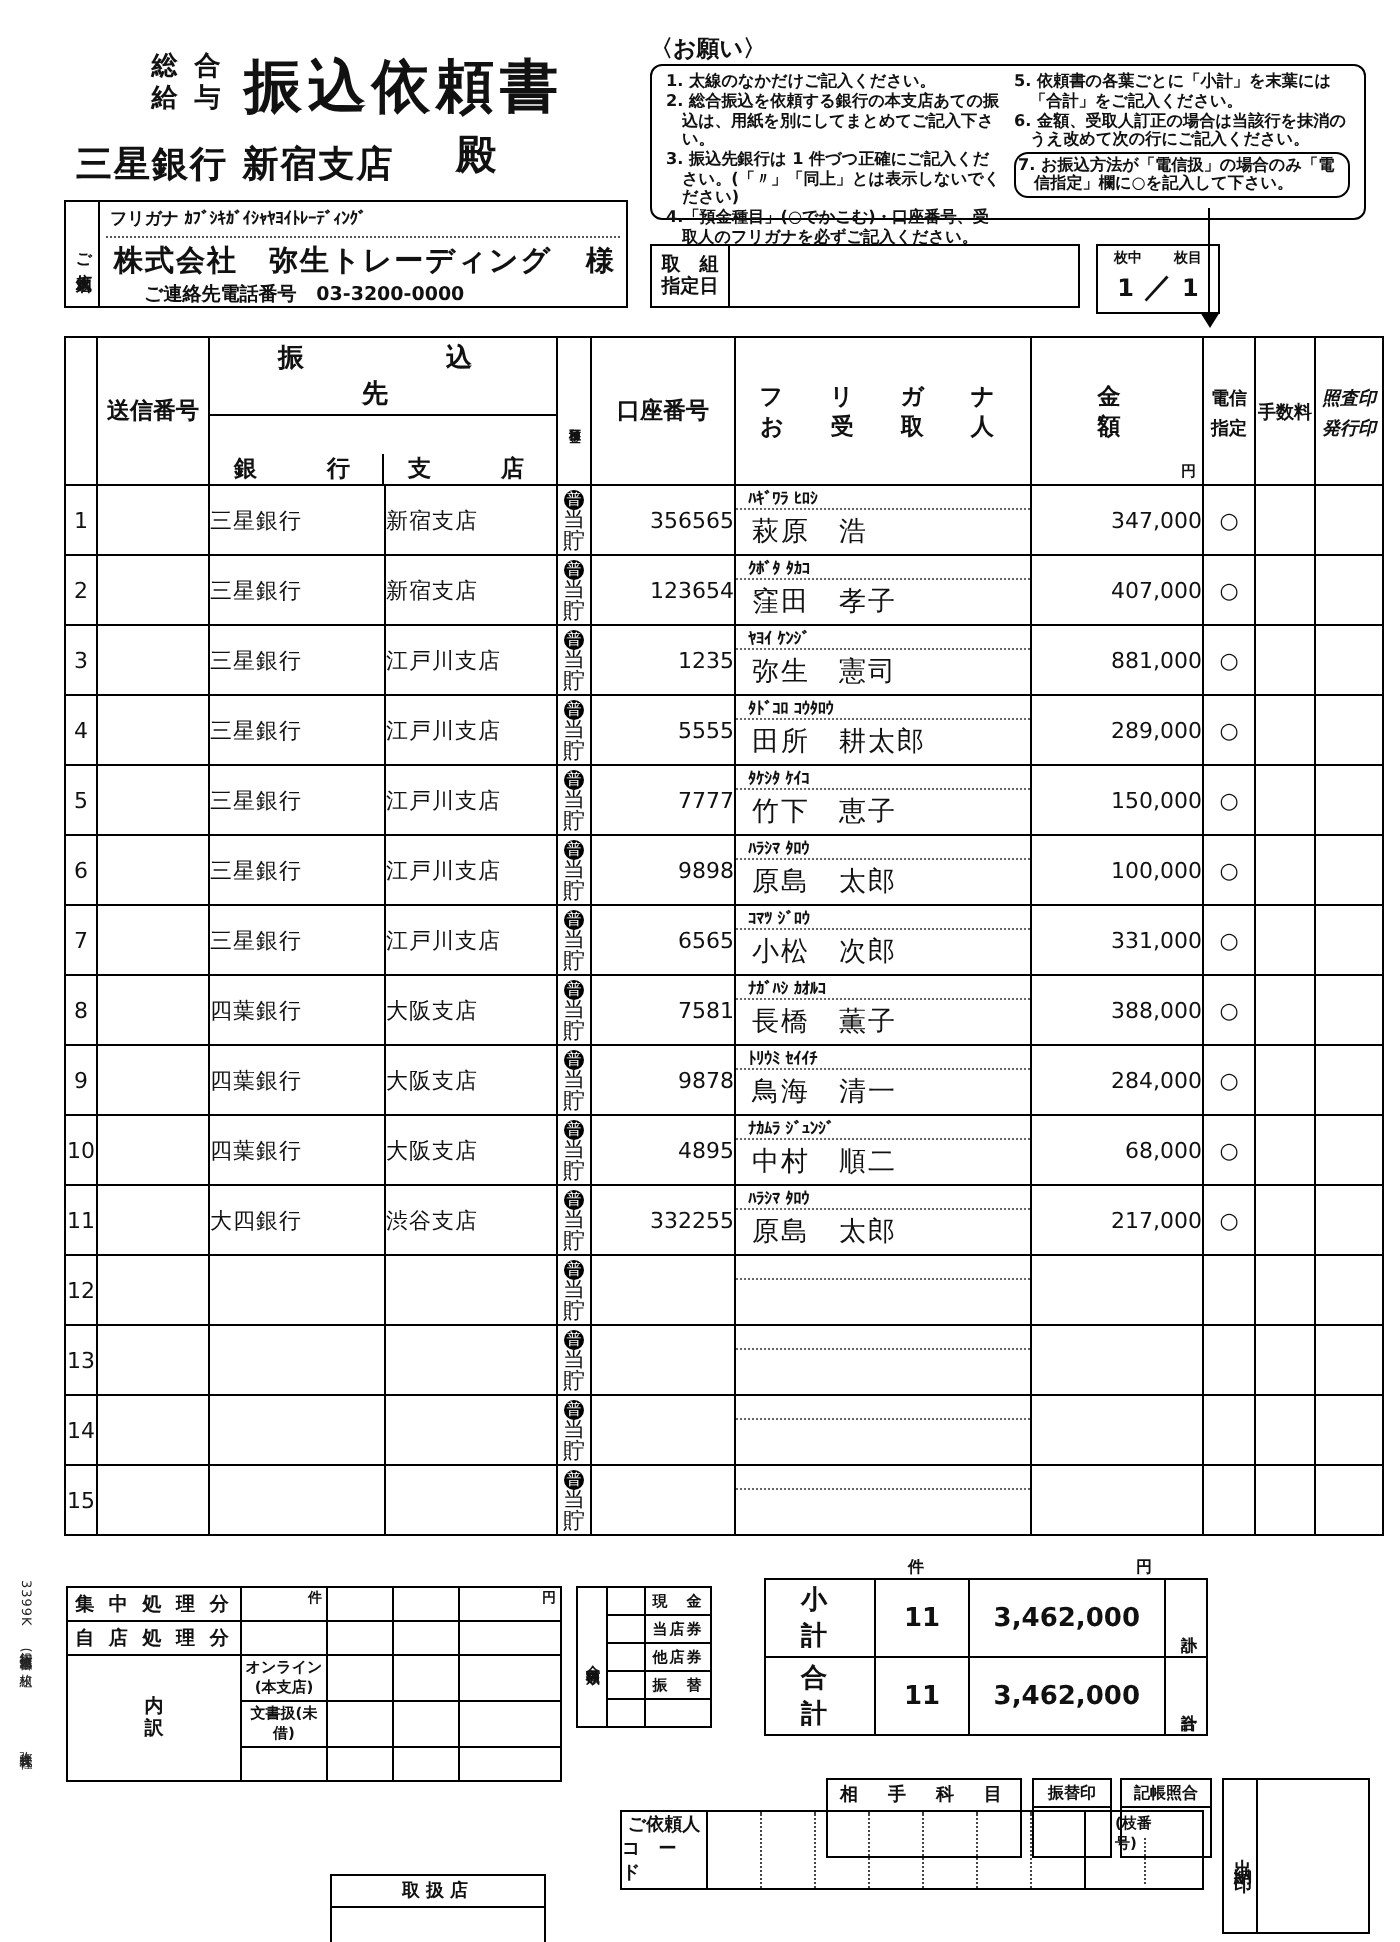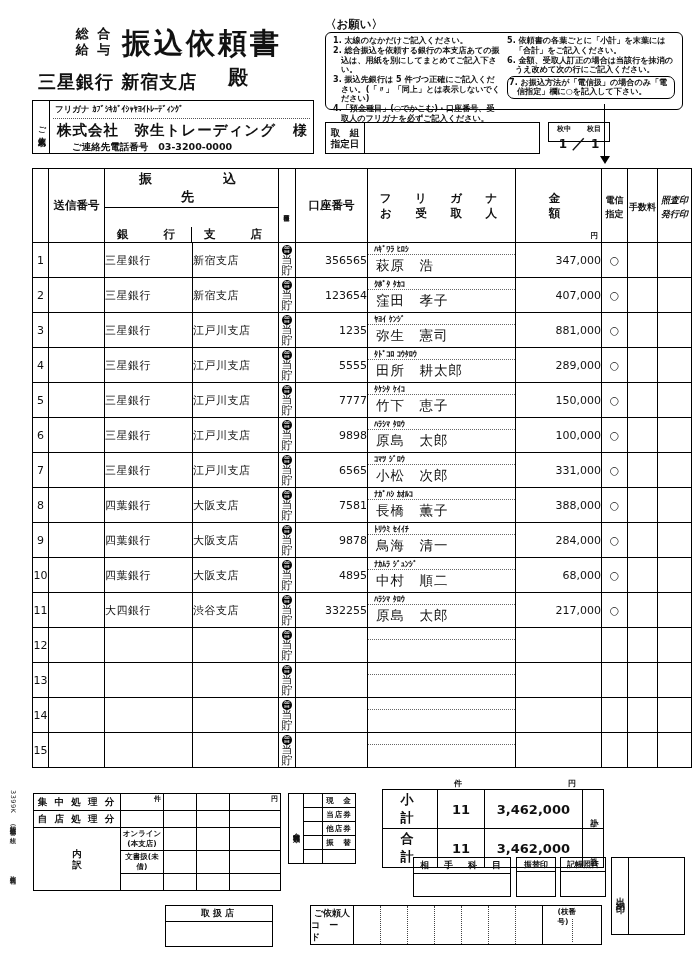--- a/index.html
+++ b/index.html
@@ -39,21 +39,21 @@
   .client-furi{position:absolute;left:5px;top:3px;font-size:8.6px;font-weight:bold;letter-spacing:-0.2px;}
   .client-divider{position:absolute;left:3px;right:3px;top:17px;border-top:1px dotted #555;}
   .client-name{position:absolute;left:7px;top:20px;font-size:14.5px;font-weight:bold;letter-spacing:1px;}
   .client-sama{position:absolute;right:6px;top:21px;font-size:14px;font-weight:bold;}
   .client-tel{position:absolute;left:22px;top:40px;font-size:9.5px;font-weight:bold;}
 
   
   .date-box{position:absolute;left:325px;top:122px;width:215px;height:32px;border:1.4px solid #000;display:flex;box-sizing:border-box;}
   .date-label{width:38px;border-right:1.2px solid #000;display:flex;flex-direction:column;align-items:center;justify-content:center;font-size:9.5px;font-weight:bold;line-height:11px;}
   .date-val{flex:1;display:flex;align-items:center;justify-content:space-evenly;font-size:12.5px;font-weight:bold;}
-  .sheet-box{position:absolute;left:548px;top:122px;width:62px;height:20px;border:1.4px solid #000;box-sizing:border-box;position:absolute;}
+  .sheet-box{position:absolute;left:548px;top:122px;width:62px;height:35px;border:1.4px solid #000;box-sizing:border-box;position:absolute;}
   .sheet-top{display:flex;justify-content:space-around;font-size:7px;font-weight:bold;padding-top:1px;}
   .sheet-bot{display:flex;justify-content:center;align-items:center;font-size:12px;font-weight:bold;gap:5px;padding-top:1px;}
   .sheet-bot .sl{font-size:14px;}
 
   
   .tbl{position:absolute;left:32px;top:168px;width:652px;border-collapse:collapse;
        table-layout:fixed;}
   .tbl td,.tbl th{border:0.8px solid #000;padding:0;font-size:11px;font-weight:normal;}
   .tbl .thead td{font-weight:bold;text-align:center;vertical-align:middle;font-size:11.5px;}
   .cw-no{width:16px;}
@@ -110,21 +110,21 @@
 
   .f-sum{position:absolute;left:382px;top:789px;width:222px;border-collapse:collapse;table-layout:fixed;}
   .f-sum td{border:1.2px solid #000;height:26px;font-size:13px;font-weight:bold;text-align:center;}
   .f-sum .c1{width:52px;letter-spacing:6px;}
   .f-sum .c2{width:44px;}
   .f-sum .c3{text-align:right;padding-right:12px;}
   .f-sum .c4{width:18px;font-size:8px;}
   .f-sum-units{position:absolute;left:382px;top:778px;width:222px;height:11px;}
   .f-sum-units span{position:absolute;font-size:8px;font-weight:bold;}
 
-  .f-box{position:absolute;border:1.1px solid #000;box-sizing:border-box;}
+  .f-box{position:absolute;border:1.1px solid #000;box-sizing:border-box;margin-top:32px;}
   .f-box .cap{border-bottom:1.1px solid #000;text-align:center;font-size:9px;font-weight:bold;
     padding:1px 0;letter-spacing:3px;}
   .f-torihiki{left:165px;top:905px;width:108px;height:42px;}
   .f-aite{left:413px;top:857px;width:98px;height:40px;}
   .f-furikae{left:516px;top:857px;width:40px;height:40px;}
   .f-kicho{left:560px;top:857px;width:46px;height:40px;}
   .f-shutsu{left:611px;top:857px;width:74px;height:78px;display:flex;}
   .f-shutsu .sd{width:16px;border-right:1.1px solid #000;display:flex;align-items:center;justify-content:center;}
   .f-shutsu .sd span{writing-mode:vertical-rl;font-size:9px;font-weight:bold;letter-spacing:4px;}
 
@@ -156,21 +156,21 @@
   <div class="hdr-main">振込依頼書</div>
   <div class="hdr-bank">三星銀行 新宿支店</div>
   <div class="hdr-dono">殿</div>
 
   <div class="onegai-label">〈お願い〉</div>
   <div class="onegai-box">
     <div class="onegai-col">
       <ul>
         <li>1. 太線のなかだけご記入ください。</li>
         <li>2. 総合振込を依頼する銀行の本支店あての振込は、用紙を別にしてまとめてご記入下さい。</li>
-        <li>3. 振込先銀行は 5 件づつ正確にご記入ください。(「〃」「同上」とは表示しないでください)</li>
+        <li>3. 振込先銀行は 1 件づつ正確にご記入ください。(「〃」「同上」とは表示しないでください)</li>
         <li>4.「預金種目」(○でかこむ)・口座番号、受取人のフリガナを必ずご記入ください。</li>
       </ul>
     </div>
     <div class="onegai-col">
       <ul>
         <li>5. 依頼書の各葉ごとに「小計」を末葉には「合計」をご記入ください。</li>
         <li>6. 金額、受取人訂正の場合は当該行を抹消のうえ改めて次の行にご記入ください。</li>
         <li class="item7">7. お振込方法が「電信扱」の場合のみ「電信指定」欄に○を記入して下さい。</li>
       </ul>
     </div>

